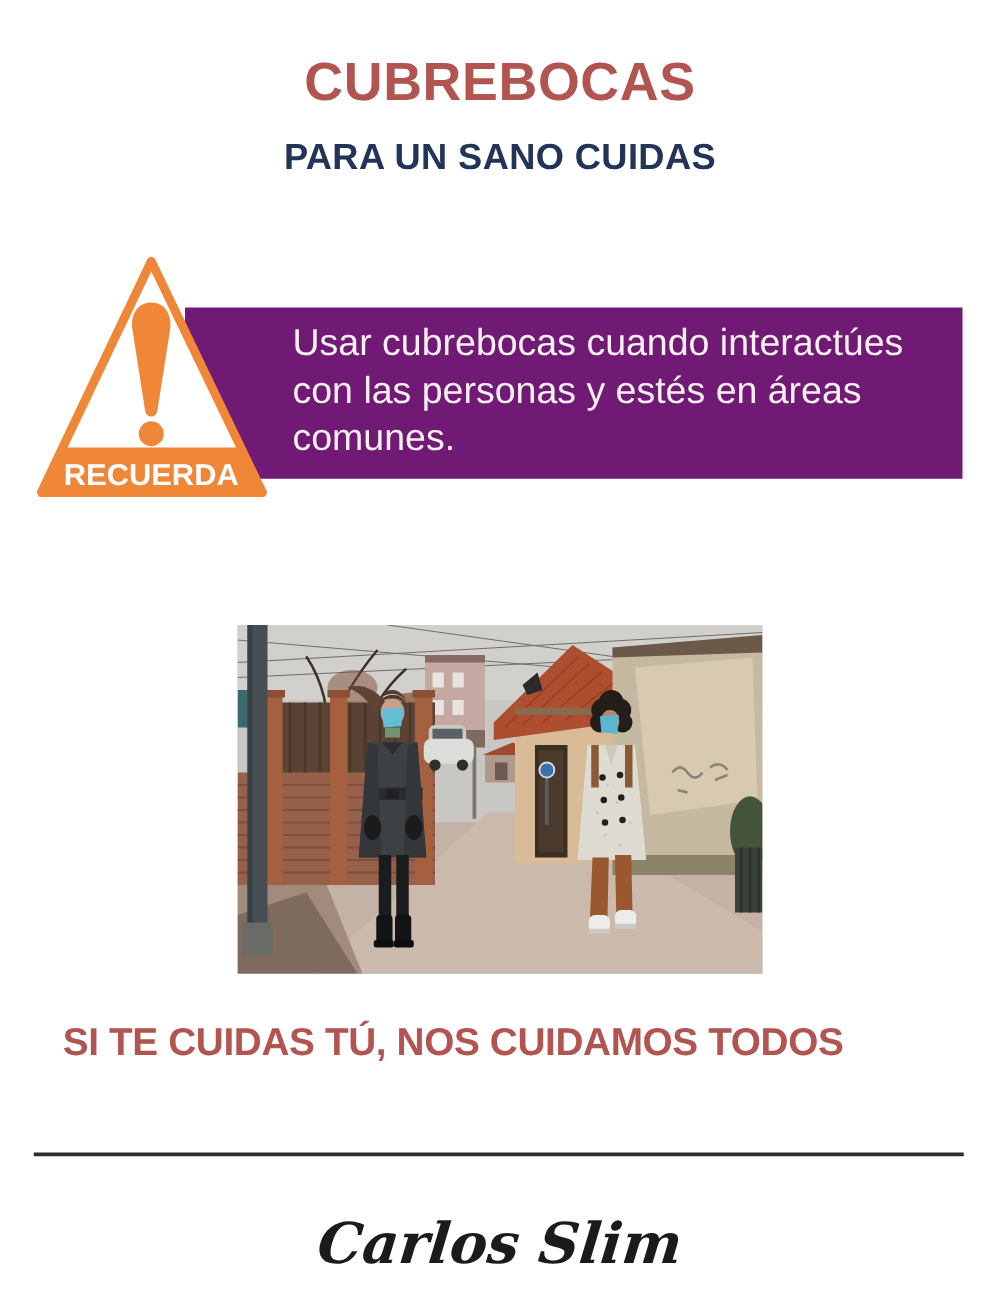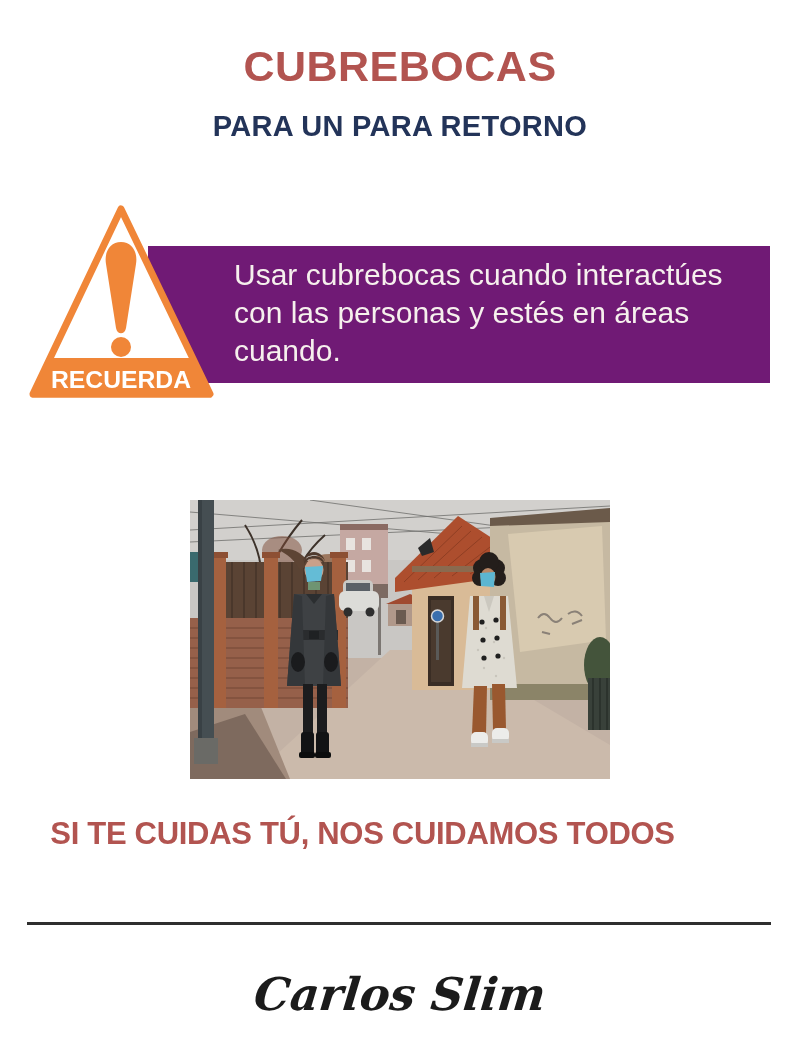--- a/index.html
+++ b/index.html
@@ -67,26 +67,26 @@
     font-family:"DejaVu Serif",serif;font-style:italic;font-weight:bold;
     font-size:45px;color:#1b1b1b;transform:skewX(-6deg);
   }
 </style>
 </head>
 <body>
 
 <div class="poster">
 
   <div class="title">CUBREBOCAS</div>
-  <div class="subtitle">PARA UN PARA RETORNO</div>
+  <div class="subtitle">PARA UN SANO CUIDAS</div>
 
   <div class="reminder-banner">
     <div class="reminder-line">Usar cubrebocas cuando interactúes</div>
     <div class="reminder-line">con las personas y estés en áreas</div>
-    <div class="reminder-line">cuando.</div>
+    <div class="reminder-line">comunes.</div>
   </div>
 
   <svg class="warning-svg" viewBox="0 0 192 202" xmlns="http://www.w3.org/2000/svg">
     <path d="M95,9 L184,194 L7,194 Z" fill="#ffffff" stroke="#f08638" stroke-width="7" stroke-linejoin="round"></path>
     <polygon points="24,158 167,158 185.5,197.5 5.5,197.5" fill="#f08638"></polygon>
     <path d="M95,42 C106,42 112,52 110,64 L100,128 C99,135 91,135 90,128 L80,64 C78,52 84,42 95,42 Z" fill="#f08638"></path>
     <circle cx="95" cy="147" r="10" fill="#f08638"></circle>
     <text x="95" y="188" font-size="24" fill="#ffffff" text-anchor="middle" textLength="140" lengthAdjust="spacingAndGlyphs">RECUERDA</text>
   </svg>
 

